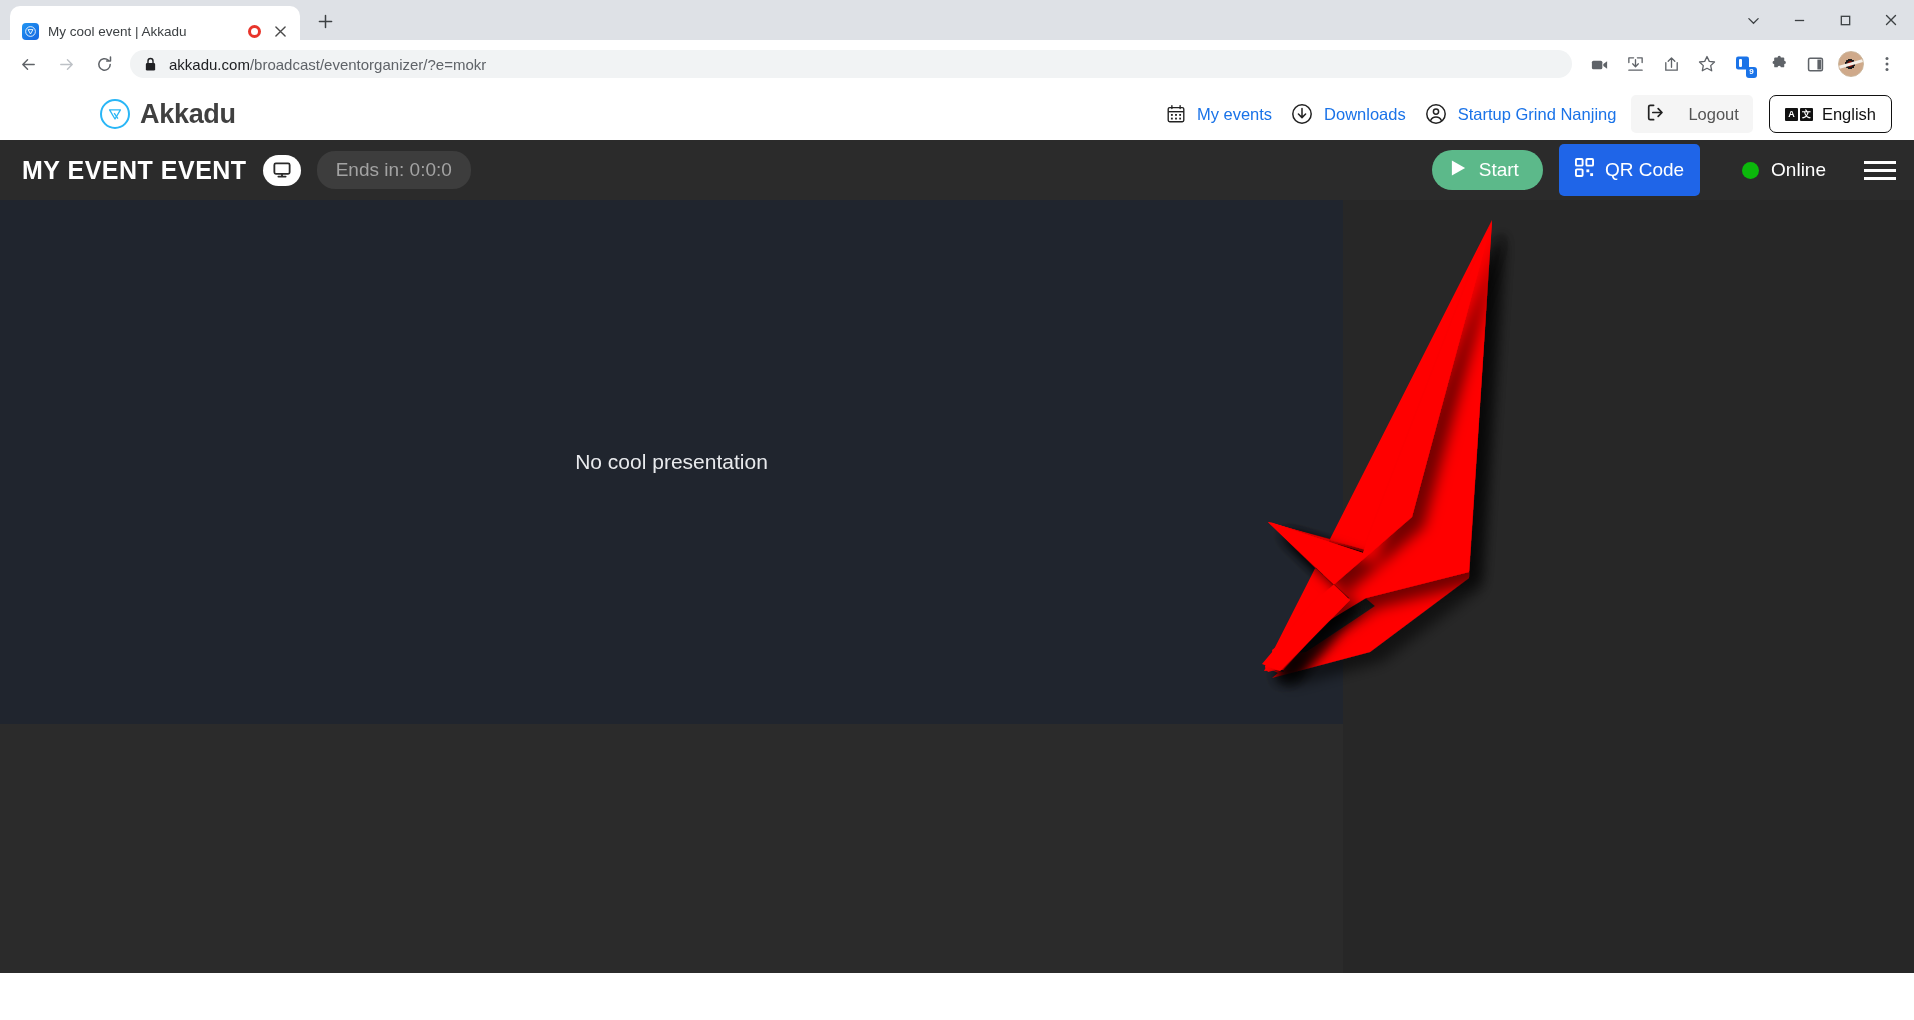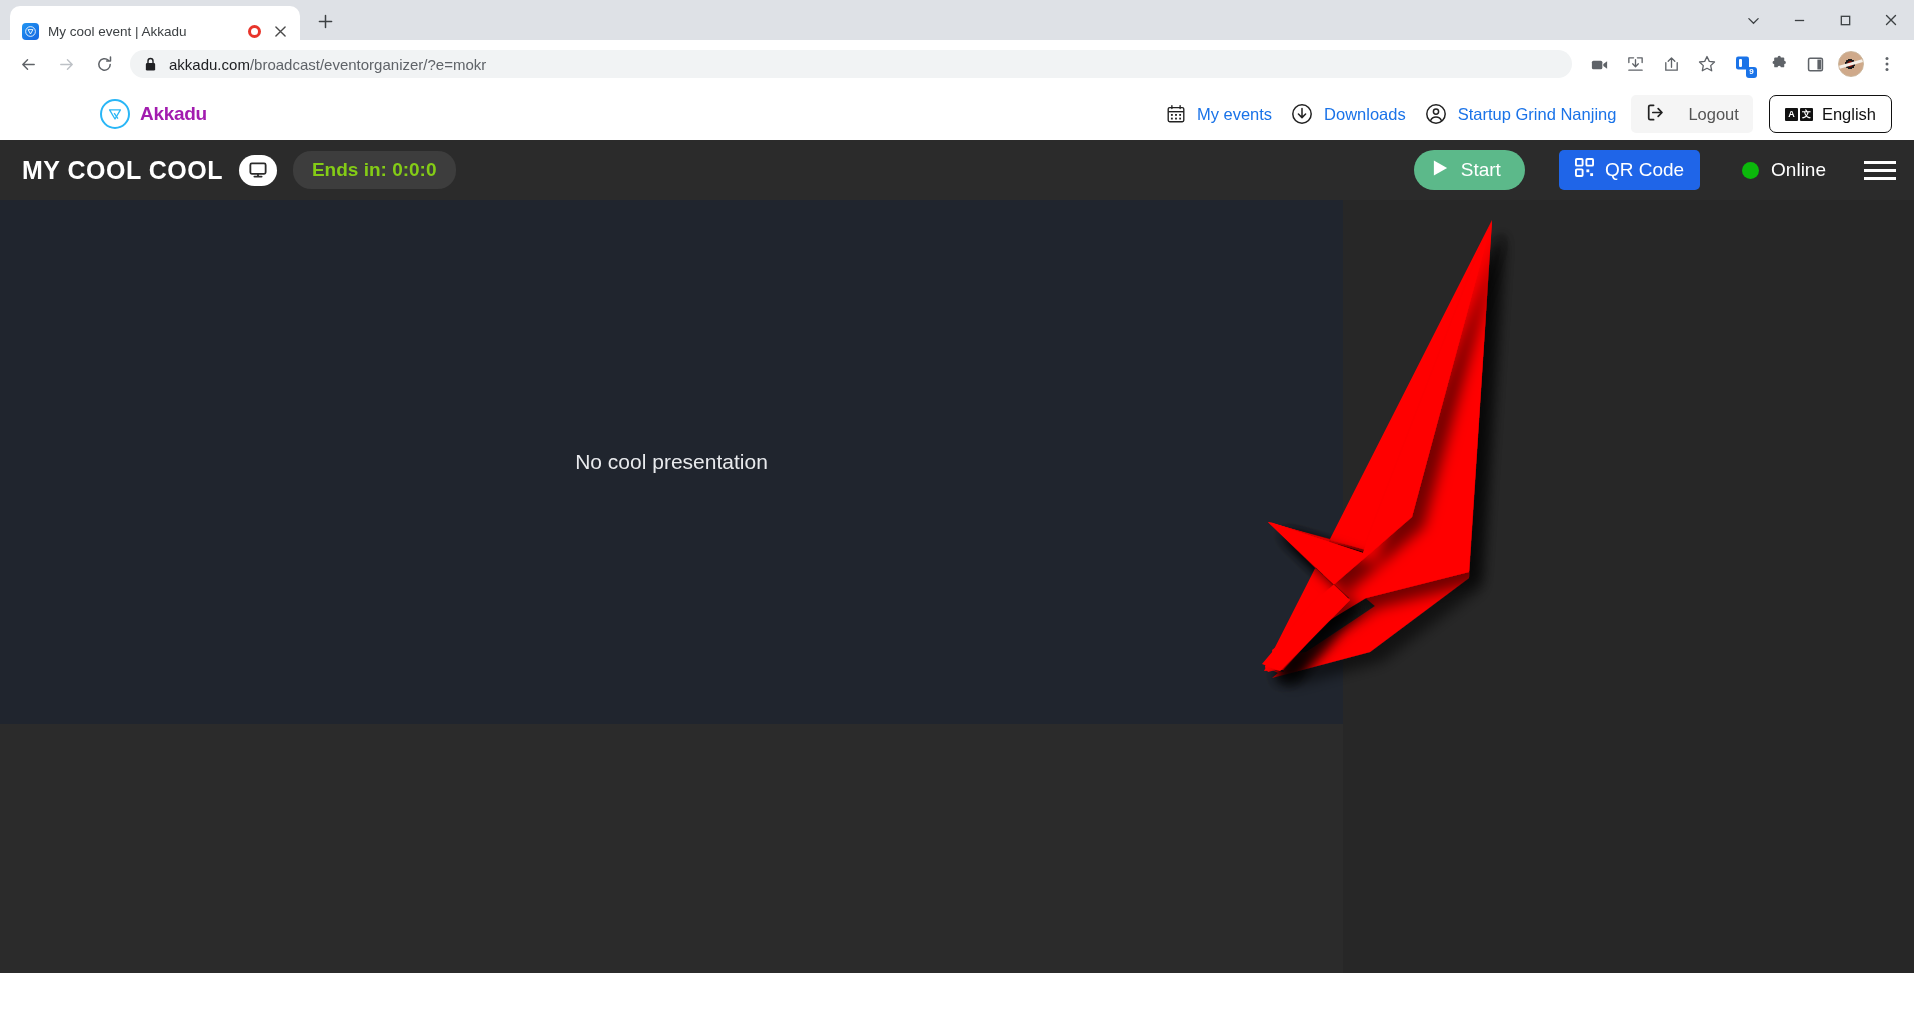--- a/index.html
+++ b/index.html
@@ -109,21 +109,21 @@
     height: 52px; background: #ffffff;
     display: flex; align-items: center;
     padding: 0 22px 0 100px;
     border-bottom: 0;
   }
   .brand { display: flex; align-items: center; gap: 10px; }
   .brand-mark {
     width: 30px; height: 30px; border-radius: 50%;
     border: 2px solid #29b6f6; display:flex; align-items:center; justify-content:center;
   }
-  .brand-name { font-size: 19px; font-weight: bold; color: #a21caf; letter-spacing: -0.3px; }
+  .brand-name { font-size: 27px; font-weight: bold; color: #404040; letter-spacing: -0.3px; }
   .hdr-spacer { flex: 1 1 auto; }
   .hdr-nav { display: flex; align-items: center; gap: 0; }
   .hdr-item {
     display: flex; align-items: center; gap: 10px;
     font-size: 16.5px; color: #1a73e8; padding: 0 9px;
     white-space: nowrap;
   }
   .hdr-item .ic { color: #222; display: flex; align-items: center; }
   .hdr-logout {
     display: flex; align-items: center; gap: 22px;
@@ -156,32 +156,32 @@
     letter-spacing: 0.5px;
   }
   .screen-chip {
     width: 38px; height: 31px; background: #ffffff; border-radius: 16px;
     display: flex; align-items: center; justify-content: center; color: #2b2b2b;
   }
   .ends-chip {
     background: #3d3d3d; border-radius: 18px;
     height: 38px; padding: 18px 19px;
     display: flex; align-items: center;
-    font-size: 19px; font-weight: bold; color: #84cc16;
+    font-size: 19px; font-weight: normal; color: #a3a3a3;
   }
   .event-spacer { flex: 1 1 auto; }
   .start-btn {
     background: #5cb98a; border-radius: 20px; height: 40px;
     padding: 0 24px 0 18px; display: flex; align-items: center; gap: 12px;
     color: #ffffff; font-size: 19px;
   }
   .qr-btn {
-    background: #1f65e8; border-radius: 5px; height: 40px;
+    background: #1f65e8; border-radius: 5px; height: 52px;
     padding: 0 16px; display: flex; align-items: center; gap: 11px;
-    color: #ffffff; font-size: 19px; margin-left: 18px;
+    color: #ffffff; font-size: 19px; 
   }
   .online-wrap { display: flex; align-items: center; gap: 12px; margin-left: 26px; }
   .online-dot { width: 17px; height: 17px; border-radius: 50%; background: #0bb80b; }
   .online-label { font-size: 19px; color: #ffffff; }
   .burger { margin-left: 22px; display: flex; flex-direction: column; gap: 5px; }
   .burger span { display: block; width: 32px; height: 3px; background: #ffffff; }
 
   
   .stage { position: relative; width: 1914px; height: 782px; background: #ffffff; }
   .panel-right { position: absolute; left: 1343px; top: 0; width: 571px; height: 773px; background: #272727; }
@@ -397,21 +397,21 @@
       <span class="lang-ic">
         <span class="lang-box">A</span>
         <span class="lang-box">文</span>
       </span>
       <span>English</span>
     </div>
   </div>
 </div>
 
 <div class="event-bar">
-  <div class="event-title">MY COOL COOL</div>
+  <div class="event-title">MY EVENT EVENT</div>
 
   <div class="screen-chip">
     <svg width="20" height="20" viewBox="0 0 22 22">
       <rect x="2.6" y="3.8" width="16.8" height="11.4" rx="1.6" fill="none" stroke="#2b2b2b" stroke-width="2"></rect>
       <path d="M11 15.2 V18 M7 18.2 H15" stroke="#2b2b2b" stroke-width="2" stroke-linecap="round"></path>
     </svg>
   </div>
 
   <div class="ends-chip">
     <span>Ends in: 0:0:0</span>

